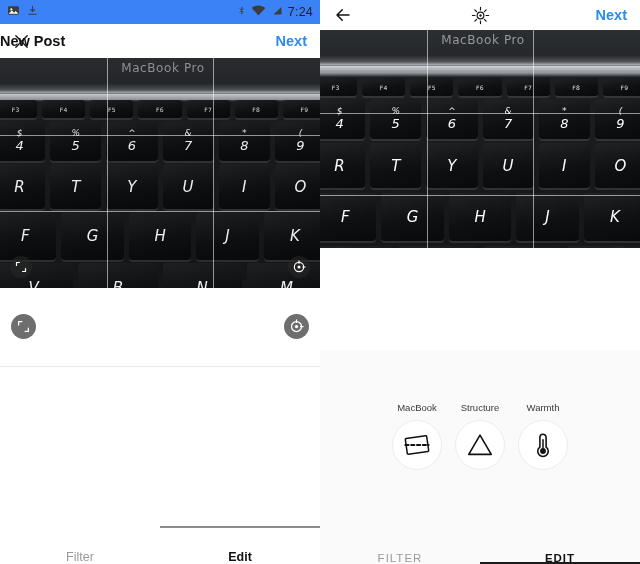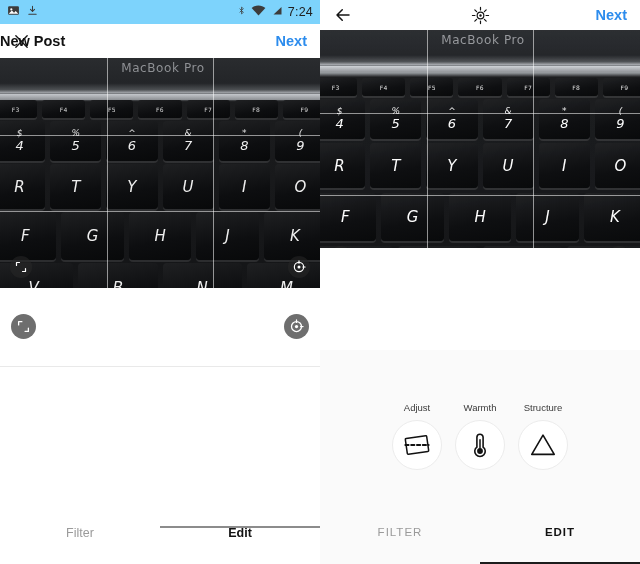--- a/index.html
+++ b/index.html
@@ -9,21 +9,21 @@
     background: #ffffff;
     overflow: hidden;
   }
   .screens { display: flex; width: 640px; height: 564px; }
   .panel { position: relative; width: 320px; height: 564px; background: #ffffff; overflow: hidden; }
 
   
   .statusbar {
     height: 24px; width: 100%;
     display: flex; align-items: center; justify-content: space-between;
-    padding: 0 7px; background: #7dd3fc;
+    padding: 0 7px; background: #3b82f6;
   }
   .sb-left { display: flex; align-items: center; gap: 7px; }
   .sb-right { display: flex; align-items: center; gap: 5px; }
   .sb-time { font-size: 12.5px; color: #202020; font-weight: 400; letter-spacing: .2px; }
 
   
   .navbar {
     height: 34px; width: 100%;
     display: flex; align-items: center; justify-content: space-between;
     padding: 0 13px; background: #ffffff; position: relative;
@@ -110,21 +110,21 @@
     position: absolute; top: 26px; width: 25px; height: 25px; border-radius: 50%;
     background: #6e6e6e; display: flex; align-items: center; justify-content: center;
   }
   .ctl-btn.left { left: 11px; }
   .ctl-btn.right { right: 11px; }
   .hr { width: 100%; height: 1px; background: #e9e9e9; }
 
   
   .tabbar { position:absolute; bottom: 0; left:0; width: 100%; height: 38px; display: flex; }
   .tab {
-    flex: 1; display: flex; align-items: flex-start; justify-content: center;
+    flex: 1; display: flex; align-items: flex-end; justify-content: center;
     font-size: 12.5px; color: #9a9a9a; position: relative; background: transparent;
   }
   .tab.active { color: #121212; font-weight: bold; }
   .tab-line-top { position:absolute; top:0; left:0; right:0; height:2px; background:#8c8c8c; }
   .tab-line-bottom { position:absolute; bottom:0; left:0; right:0; height:2px; background:#1c1c1c; }
   .uc { letter-spacing: 1px; font-size: 11.5px; }
 
   
   .edit-area {
     position: absolute; left: 0; right: 0; bottom: 38px; top: 350px;
@@ -416,51 +416,51 @@
           </svg>
       </div>
     </div>
 
     <div class="right-white"></div>
 
     <div class="edit-area">
       <div class="tools">
 
         <div class="tool">
-          <div class="tool-label">Adjust</div>
+          <div class="tool-label">MacBook</div>
           <div class="tool-circle">
             <svg width="30" height="30" viewBox="0 0 32 32">
               <rect x="4.5" y="7.5" width="23" height="17" rx="1" fill="none" stroke="#111" stroke-width="1.6" transform="rotate(-8 16 16)"></rect>
               <path d="M3.5 16h25" stroke="#111" stroke-width="1.9" stroke-dasharray="3.6 2.6" stroke-linecap="round"></path>
             </svg>
           </div>
         </div>
 
 
+
+        <div class="tool">
+          <div class="tool-label">Structure</div>
+          <div class="tool-circle">
+            <svg width="30" height="30" viewBox="0 0 32 32">
+              <path d="M16 5.5L28 26H4z" fill="none" stroke="#111" stroke-width="1.7" stroke-linejoin="round"></path>
+            </svg>
+          </div>
+        </div>
 
         <div class="tool">
           <div class="tool-label">Warmth</div>
           <div class="tool-circle">
             <svg width="30" height="30" viewBox="0 0 32 32">
               <path d="M16 4.5a3.3 3.3 0 013.3 3.3v10.4a5.6 5.6 0 11-6.6 0V7.8A3.3 3.3 0 0116 4.5z" fill="none" stroke="#111" stroke-width="1.7"></path>
               <path d="M16 10.5v8.6" stroke="#111" stroke-width="1.6" stroke-linecap="round"></path>
               <circle cx="16" cy="22.4" r="3.1" fill="#111"></circle>
             </svg>
           </div>
         </div>
 
-        <div class="tool">
-          <div class="tool-label">Structure</div>
-          <div class="tool-circle">
-            <svg width="30" height="30" viewBox="0 0 32 32">
-              <path d="M16 5.5L28 26H4z" fill="none" stroke="#111" stroke-width="1.7" stroke-linejoin="round"></path>
-            </svg>
-          </div>
-        </div>
-
       </div>
     </div>
 
     <div class="tabbar" style="background:#fafafa">
       <div class="tab">
         <span class="uc">FILTER</span>
       </div>
       <div class="tab active">
         <span class="uc">EDIT</span>
         <div class="tab-line-bottom"></div>

